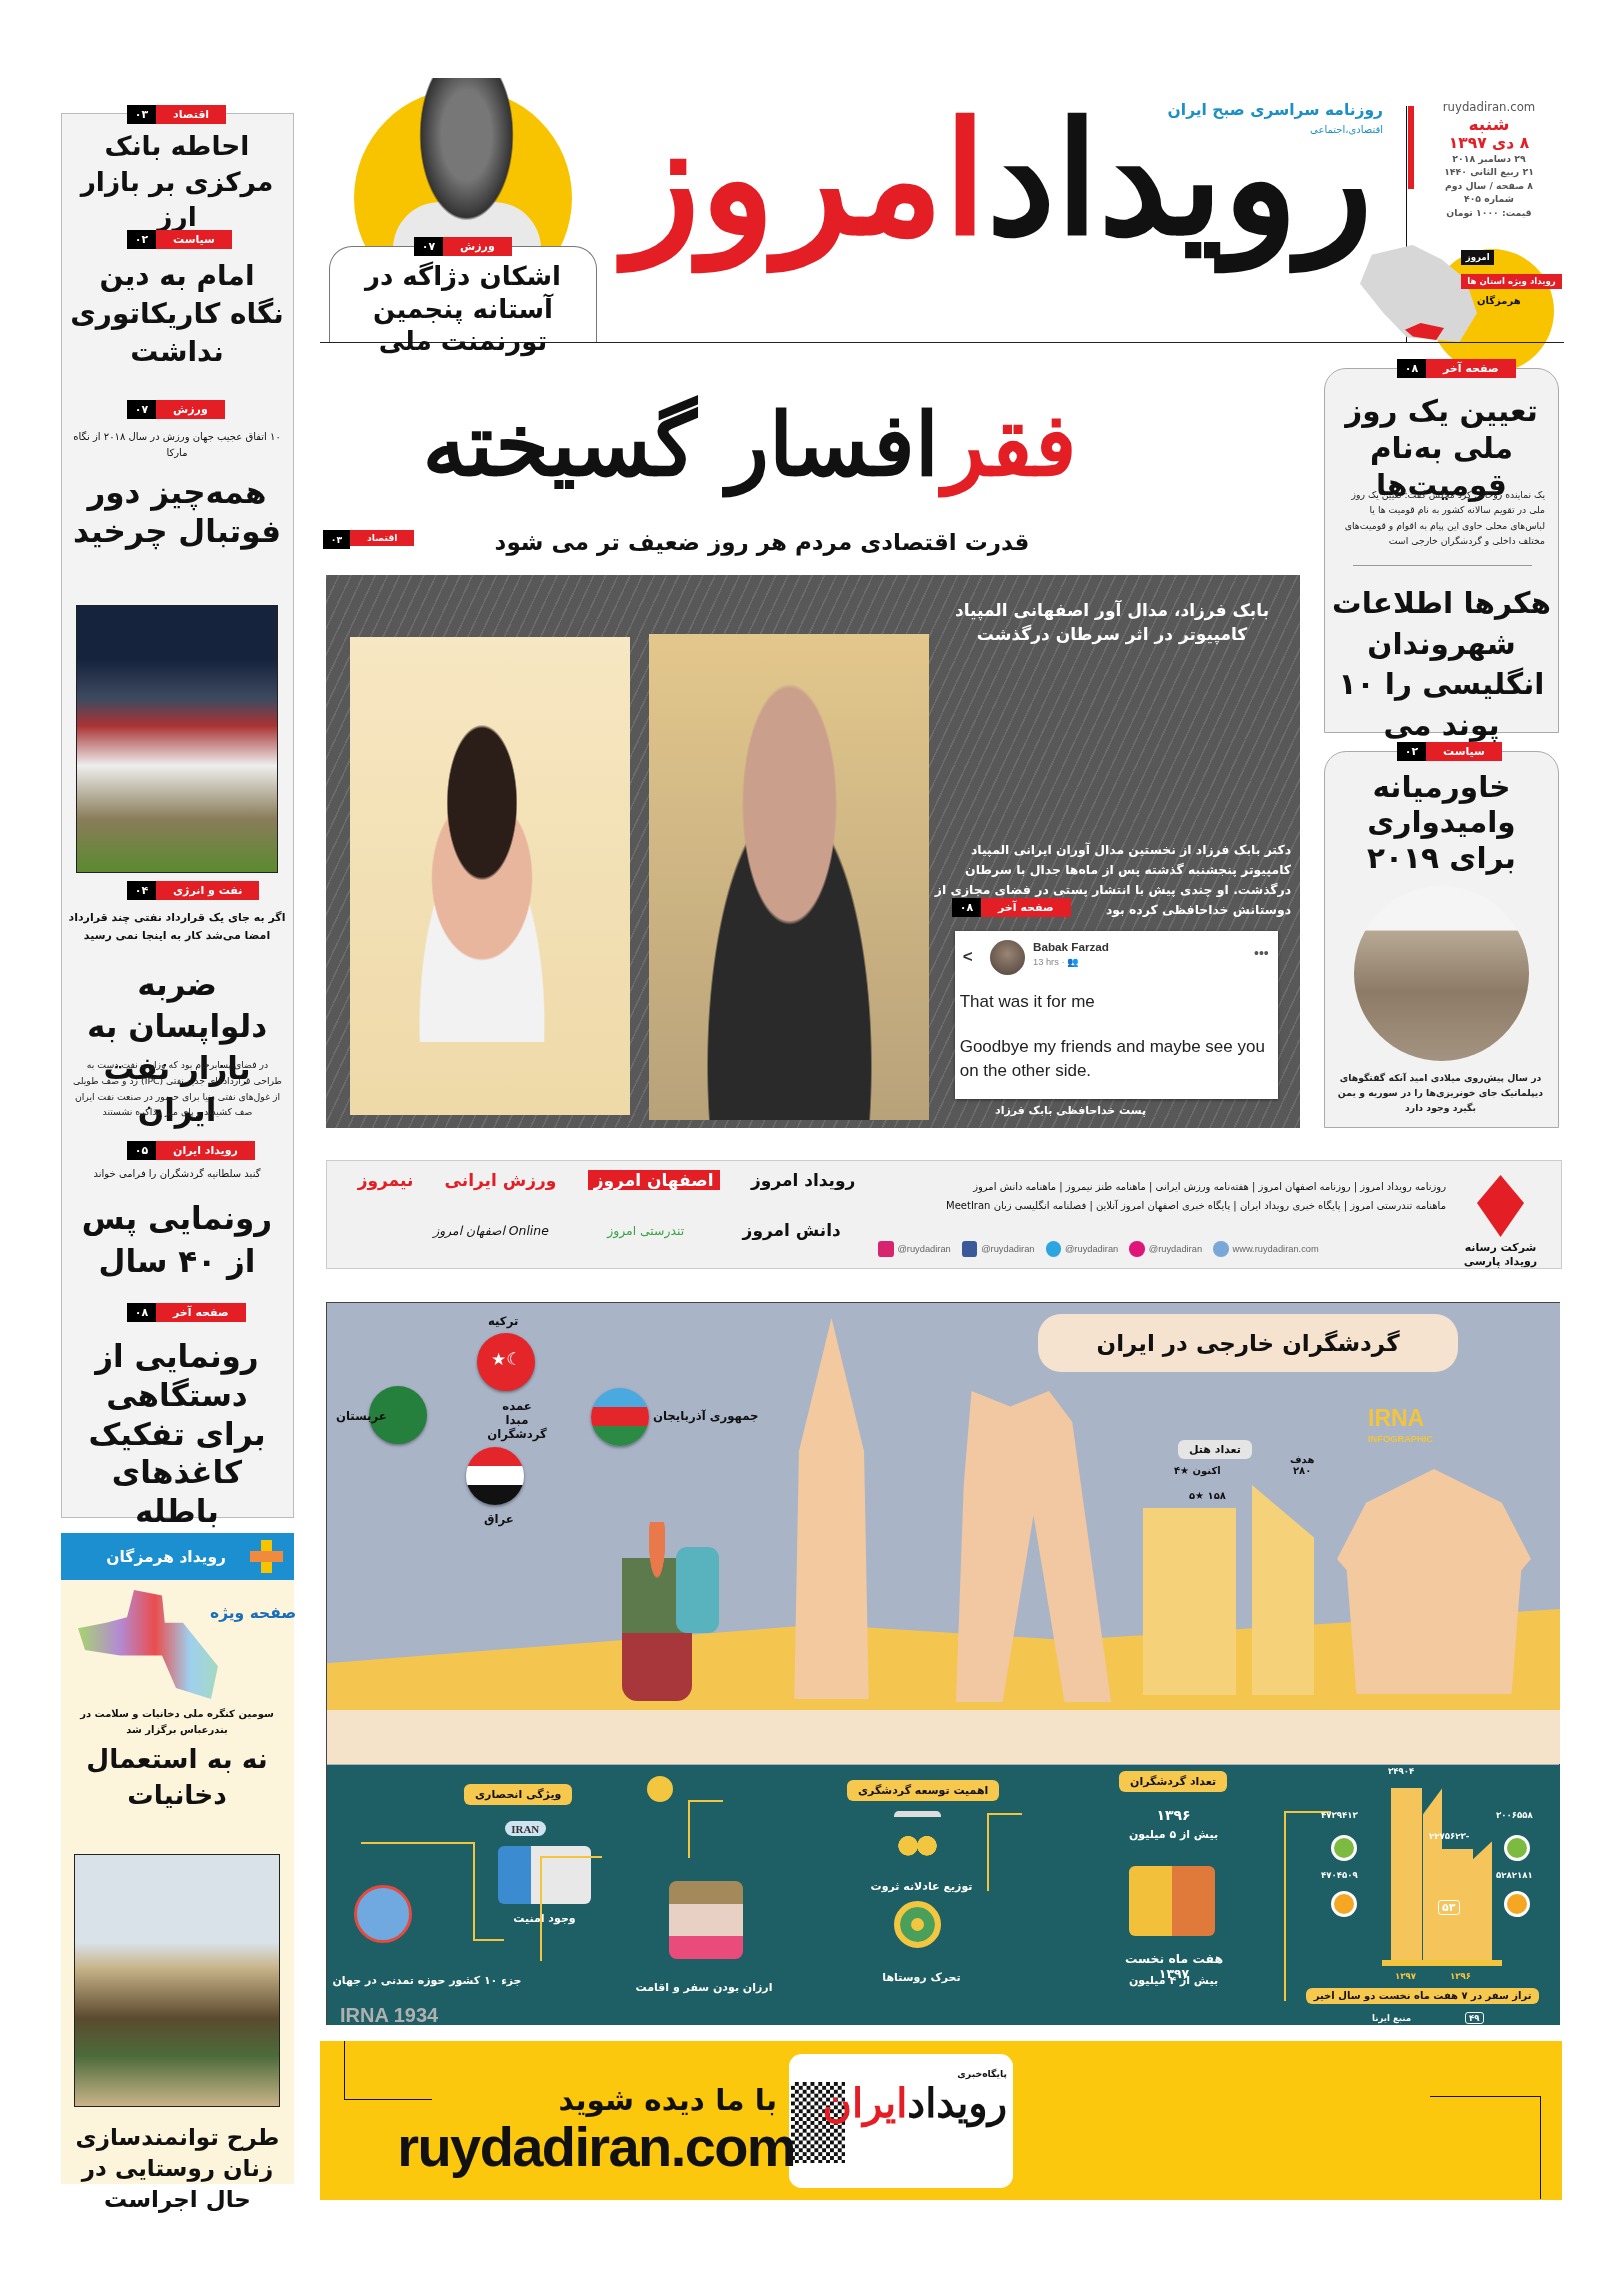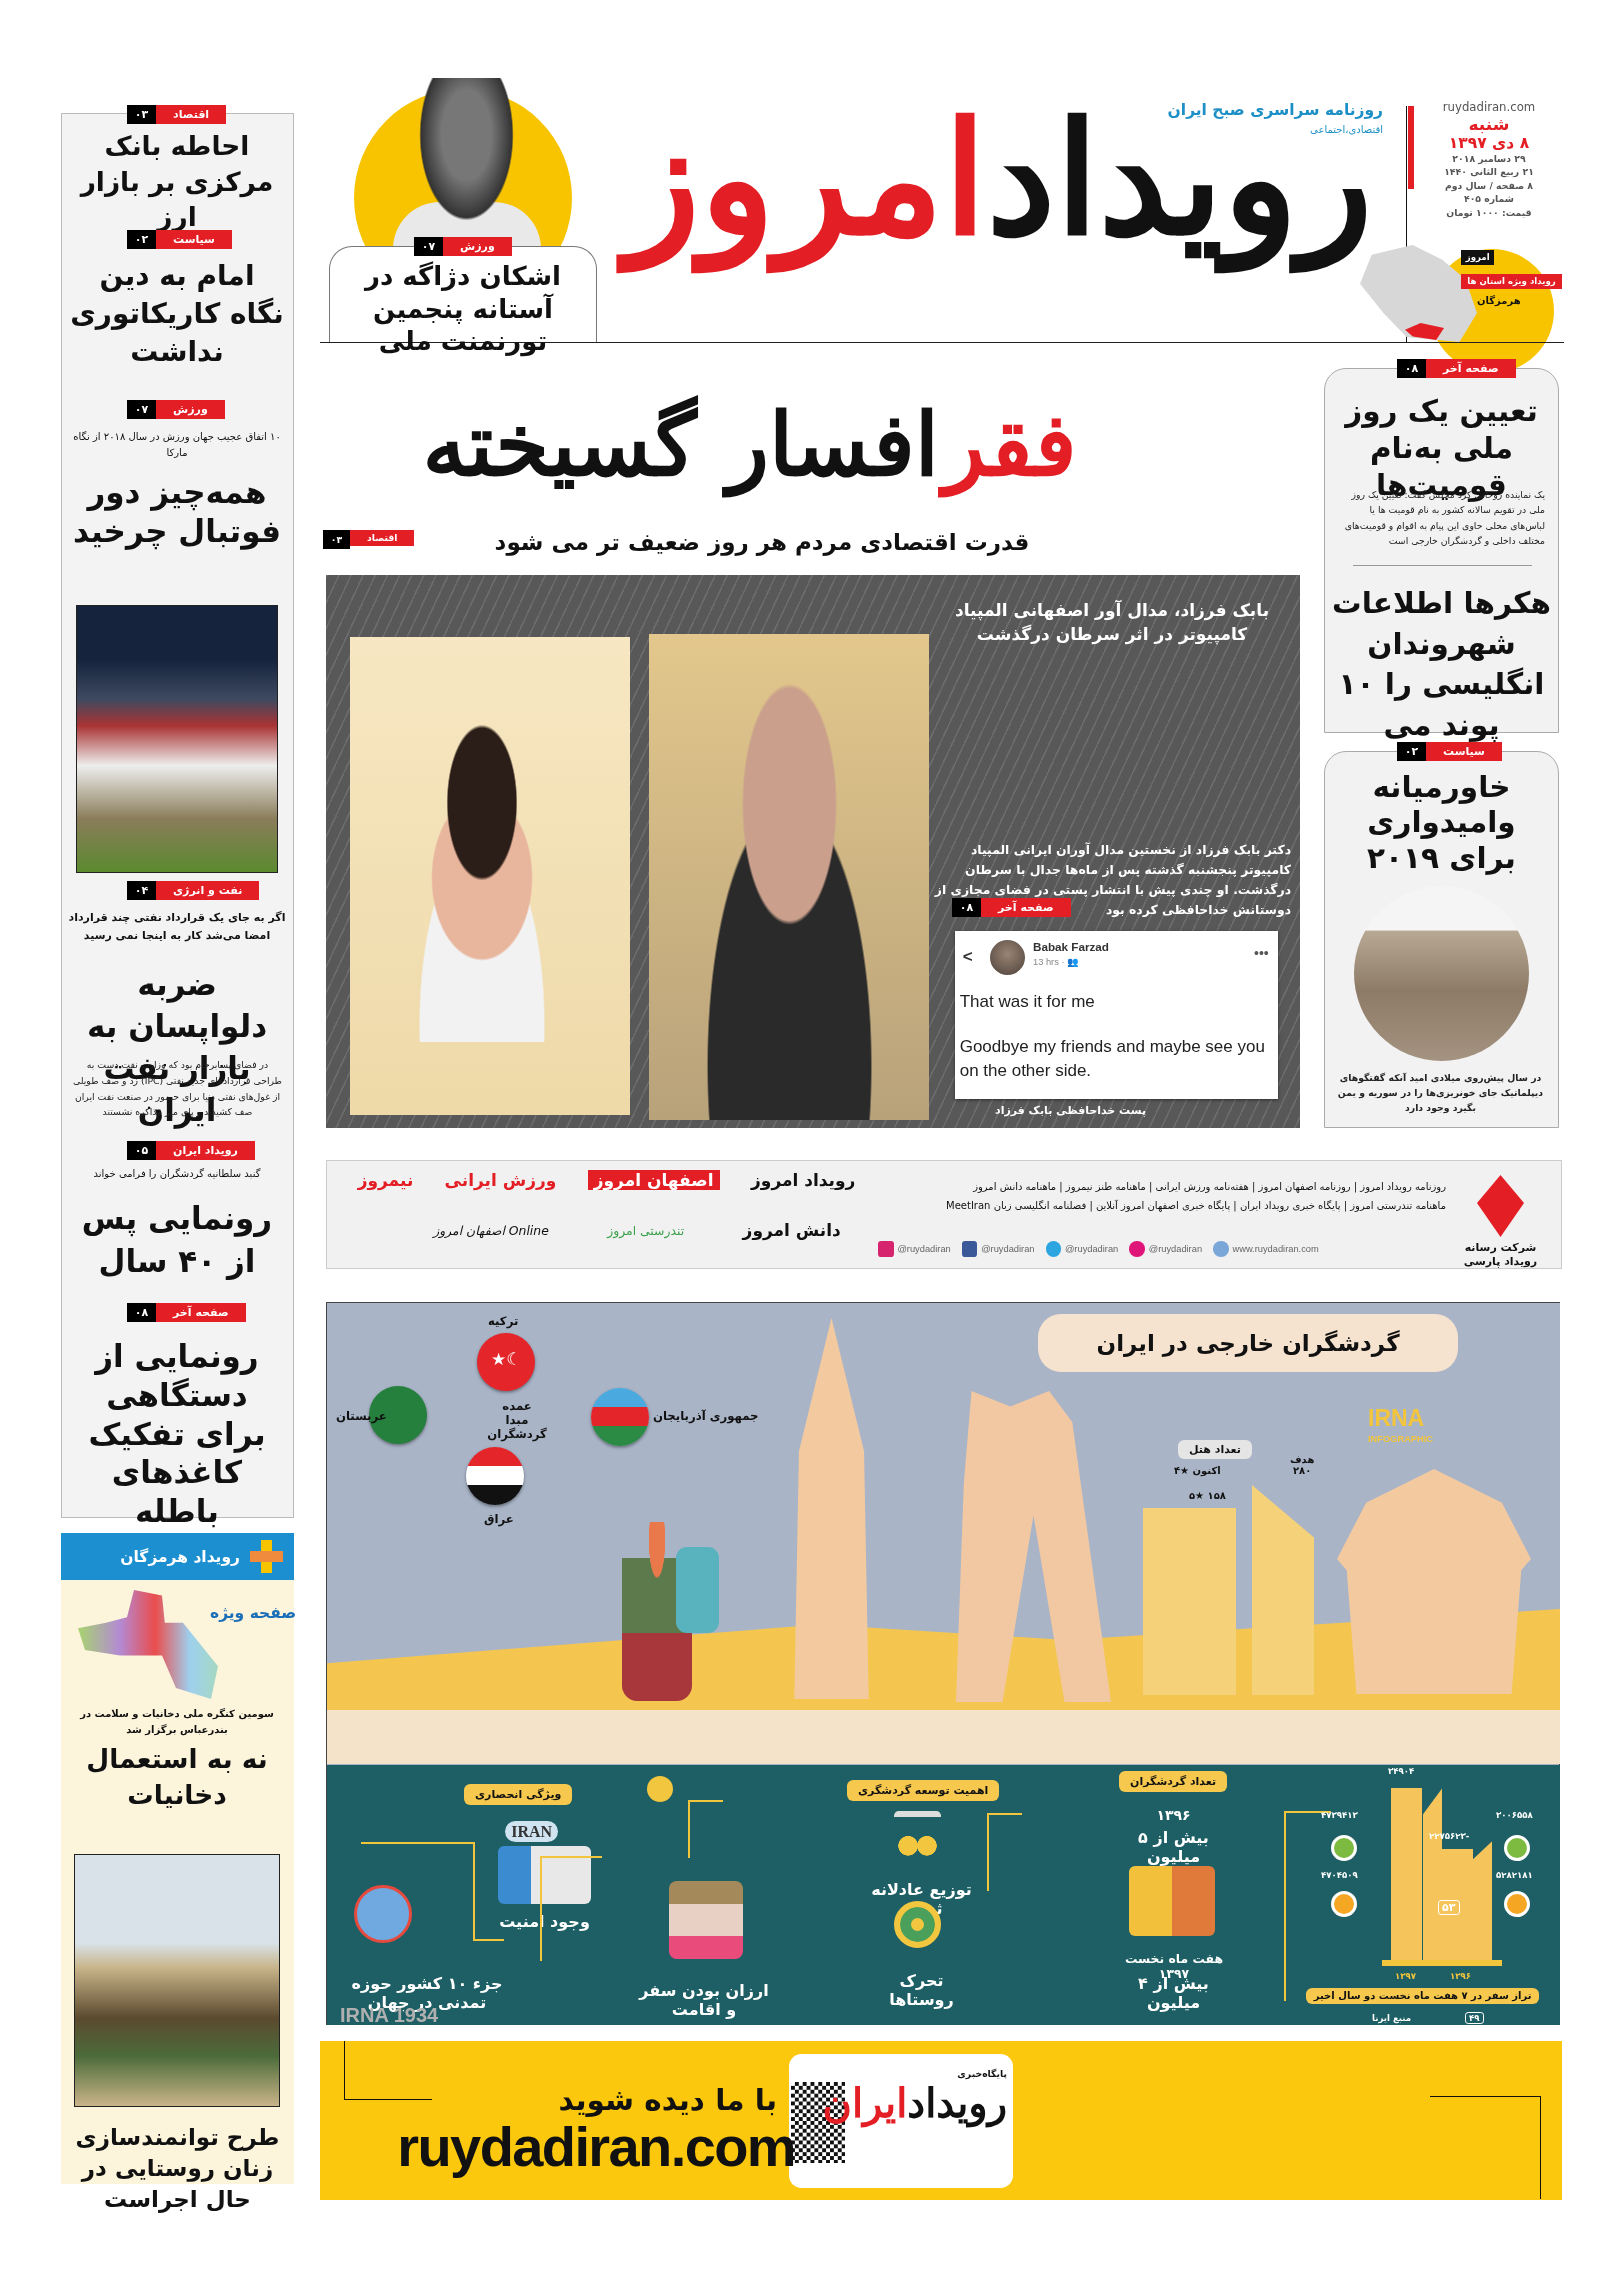--- a/index.html
+++ b/index.html
@@ -93,21 +93,21 @@
   #l-photo { left: 76px; top: 605px; width: 202px; height: 268px; background: linear-gradient(#16233d 0 20%, #3d4a60 35%, #a33 45%, #eee 60%, #8a7d5a 80%, #5b8a2f 100%); border: 0.8px solid #222; }
   #l-kick4 { left: 68px; top: 909px; width: 218px; font-size: 11px; text-align: center; line-height: 1.6; font-weight: bold; }
   #l-hl4 { left: 68px; top: 964px; width: 218px; font-size: 31px; line-height: 1.35; }
   #l-body4 { left: 72px; top: 1057px; width: 211px; font-size: 9.3px; text-align: center; line-height: 1.7; color: #222; }
   #l-kick5 { left: 68px; top: 1168px; width: 218px; font-size: 10px; text-align: center; }
   #l-hl5 { left: 68px; top: 1197px; width: 218px; font-size: 31px; line-height: 1.4; }
   #l-hl6 { left: 68px; top: 1337px; width: 218px; font-size: 31px; line-height: 1.25; }
 
   
   #hbox { left: 61px; top: 1533px; width: 233px; height: 651px; background: #fdf4dc; }
-  #hbox-head { left: 61px; top: 1533px; width: 233px; height: 47px; background: #1b8fcf; display: flex; align-items: center; justify-content: flex-start; padding-right: 11px; gap: 10px; direction: rtl; }
+  #hbox-head { left: 61px; top: 1533px; width: 233px; height: 47px; background: #1b8fcf; display: flex; align-items: center; justify-content: flex-start; padding-right: 11px; gap: 24px; direction: rtl; }
   #hbox-plus { width: 33px; height: 33px; position: relative; }
   #hbox-plus::before { content: ""; position: absolute; left: 11px; top: 0; width: 11px; height: 33px; background: #f8c400; }
   #hbox-plus::after { content: ""; position: absolute; left: 0; top: 11px; width: 33px; height: 11px; background: #f08a3c; }
   #hbox-title { color: #fff; font-size: 15.5px; font-weight: bold; }
   #hbox-map { left: 78px; top: 1590px; width: 140px; height: 109px; background: linear-gradient(90deg, #a8d46f, #b38ad4 30%, #ea4d4d 55%, #9ed0ef 80%, #a5d9c0); clip-path: polygon(40% 0, 60% 5%, 62% 30%, 75% 30%, 100% 70%, 95% 100%, 70% 90%, 60% 60%, 30% 60%, 5% 55%, 0 35%, 20% 30%, 35% 25%); }
   #hbox-special { left: 210px; top: 1604px; color: #1b6fb8; font-size: 15.5px; font-weight: bold; }
   #hbox-kick { left: 68px; top: 1706px; width: 218px; font-size: 10px; text-align: center; line-height: 1.6; font-weight: bold; }
   #hbox-hl { left: 68px; top: 1741px; width: 218px; font-size: 26.4px; line-height: 1.35; }
   #hbox-photo { left: 74px; top: 1854px; width: 206px; height: 253px; background: linear-gradient(#d8e2e8 0 35%, #c8b48a 45%, #5b4a2e 65%, #4c6b3a 80%, #c9b489 100%); border: 0.8px solid #222; }
   #hbox-hl2 { left: 64px; top: 2122px; width: 227px; font-size: 23px; line-height: 1.35; }
@@ -149,21 +149,21 @@
   #info-hotel-label { left: 1178px; top: 1440px; background: #e5e5e5; padding: 3.1px 11px; border-radius: 6.2px; font-size: 11px; font-weight: bold; }
   #info-hotel-now { left: 1174px; top: 1465px; font-size: 10px; font-weight: bold; }
   #info-hotel-5 { left: 1189px; top: 1490px; font-size: 10px; font-weight: bold; }
   #info-hotel-goal { left: 1290px; top: 1454px; font-size: 10px; font-weight: bold; text-align: center; }
   #irna-logo { left: 1368px; top: 1405px; color: #f2c53d; font-weight: bold; font-size: 23px; direction: ltr; font-family: "Liberation Sans", sans-serif; }
   #irna-sub { left: 1368px; top: 1434px; color: #f2c53d; font-weight: bold; font-size: 9.3px; direction: ltr; font-family: "Liberation Sans", sans-serif; }
   #info-traveler { left: 622px; top: 1522px; width: 70px; height: 179px; background: radial-gradient(ellipse at 50% 10%, #e9794a 0 16%, transparent 17%), linear-gradient(transparent 20%, #5d7a4c 20% 62%, #a8373b 62%); border-radius: 15.5px; }
   #info-backpack { left: 676px; top: 1547px; width: 43px; height: 86px; background: #59b3bf; border-radius: 11px; }
 
   .yel-label { position: absolute; background: #f6c94e; border-radius: 6.2px; padding: 3.9px 11px; font-size: 11px; font-weight: bold; color: #111; }
-  .info-txt { position: absolute; color: #fff; font-size: 16px; font-weight: bold; text-align: center; }
+  .info-txt { position: absolute; color: #fff; font-size: 11px; font-weight: bold; text-align: center; }
   .info-icon { position: absolute; border-radius: 50%; }
   .yline { position: absolute; background: #f2c53d; }
   .arrow-circ { position: absolute; width: 26.4px; height: 26.4px; border-radius: 50%; border: 3.1px solid #fff; }
   .bldg { position: absolute; background: #f5c45a; }
 
   
   #ad { left: 320px; top: 2041px; width: 1242px; height: 159px; background: #fcc80d; }
   #ad-logo-box { left: 789px; top: 2054px; width: 224px; height: 134px; background: #fff; border-radius: 12.4px; }
   #ad-qr { left: 791px; top: 2082px; width: 54px; height: 81px; background: repeating-conic-gradient(#111 0 25%, #fff 0 50%) 0 0/7.8px 7.8px; }
   #ad-brand { left: 859px; top: 2068px; width: 148px; text-align: center; }

